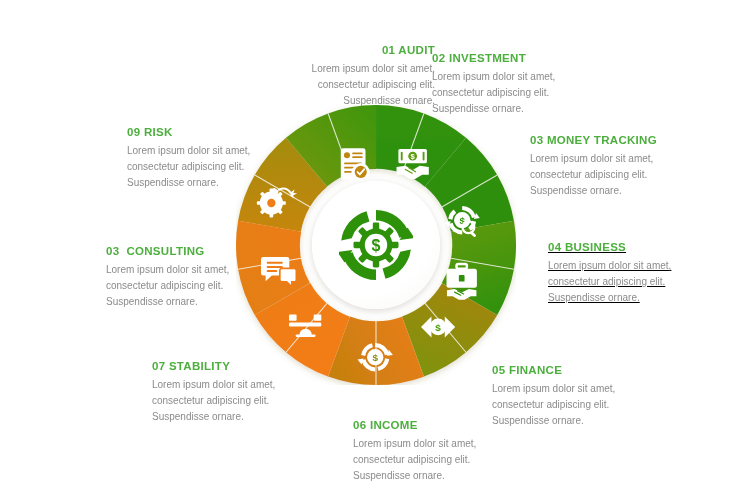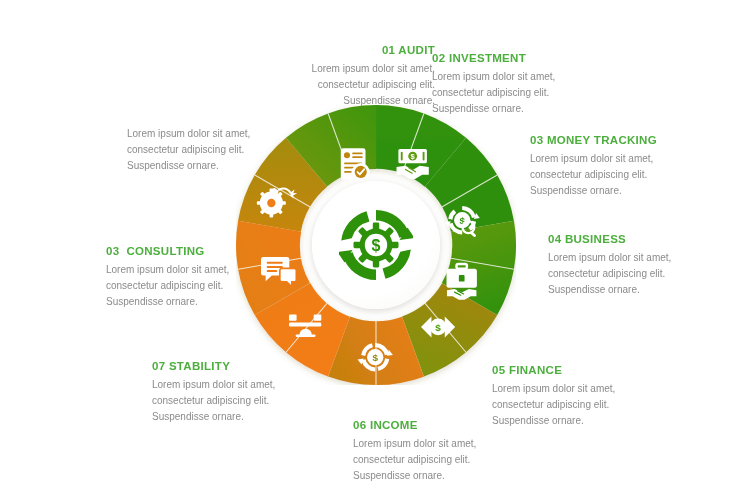--- a/index.html
+++ b/index.html
@@ -64,21 +64,21 @@
     line-height: 1.62;
     color: #8b8b8b;
     margin: 0;
     white-space: pre-line;
   }
 
   
   #b01 { left: 245px; top: 44px; text-align: right; }
   #b02 { left: 432px; top: 52px; }
   #b03 { left: 530px; top: 134px; }
-  #b04 { left: 548px; top: 233px; }
+  #b04 { left: 548px; top: 241px; text-decoration: underline; }
   #b05 { left: 492px; top: 364px; }
   #b06 { left: 353px; top: 419px; }
   #b07 { left: 152px; top: 360px; }
   #b08 { left: 106px; top: 245px; }
   #b09 { left: 127px; top: 126px; }
 
   .seg-icon { pointer-events: none; }
 </style>
 </head>
 <body>
@@ -363,18 +363,19 @@
   </div>
 
   <div class="block" id="b08">
     <div class="title">03  CONSULTING</div>
     <div class="body">Lorem ipsum dolor sit amet,
 consectetur adipiscing elit.
 Suspendisse ornare.</div>
   </div>
 
   <div class="block" id="b09">
+    <div class="title">09 RISK</div>
     <div class="body">Lorem ipsum dolor sit amet,
 consectetur adipiscing elit.
 Suspendisse ornare.</div>
   </div>
 
 </div>
 
 </body></html>

